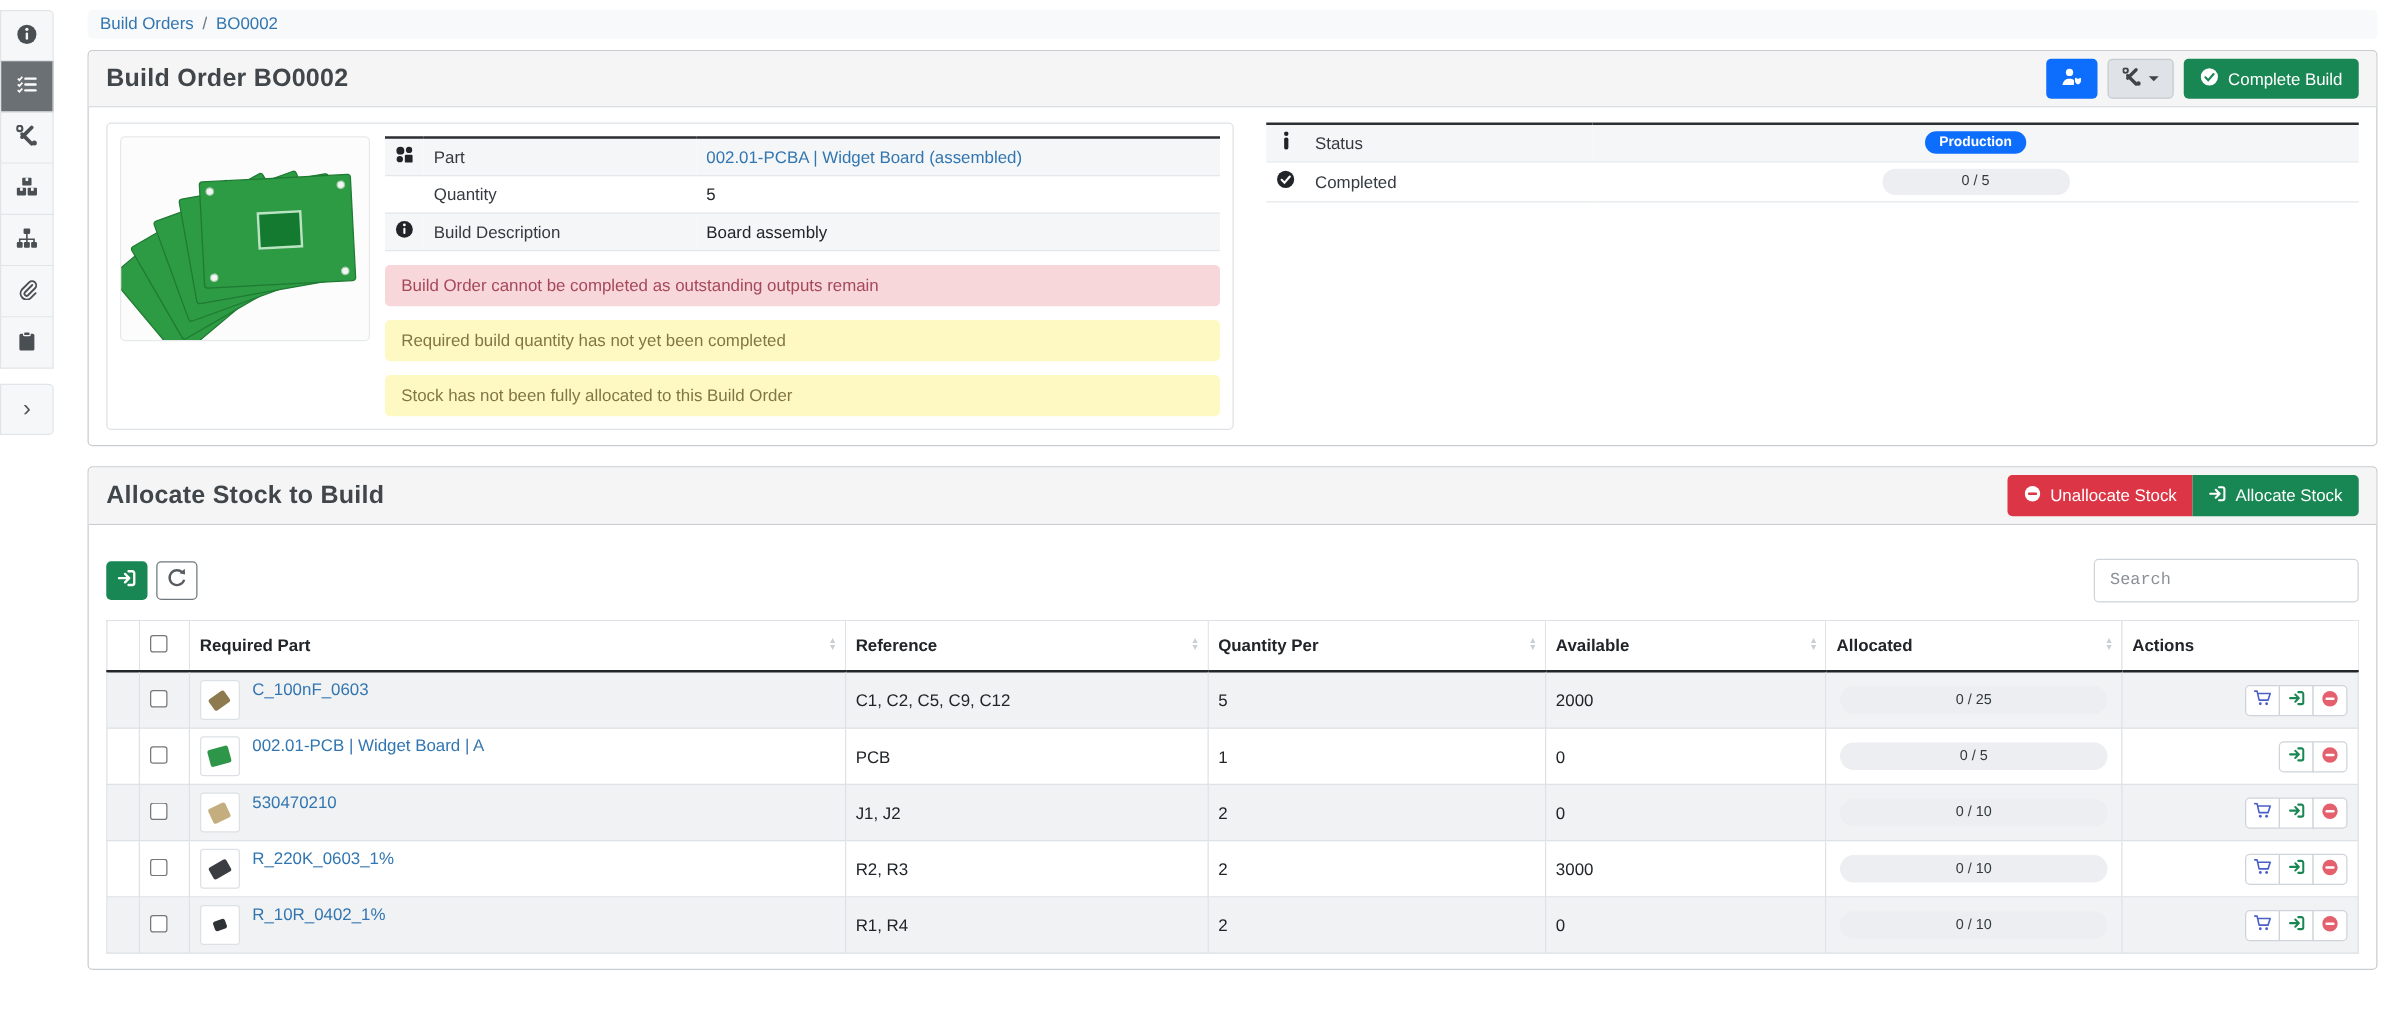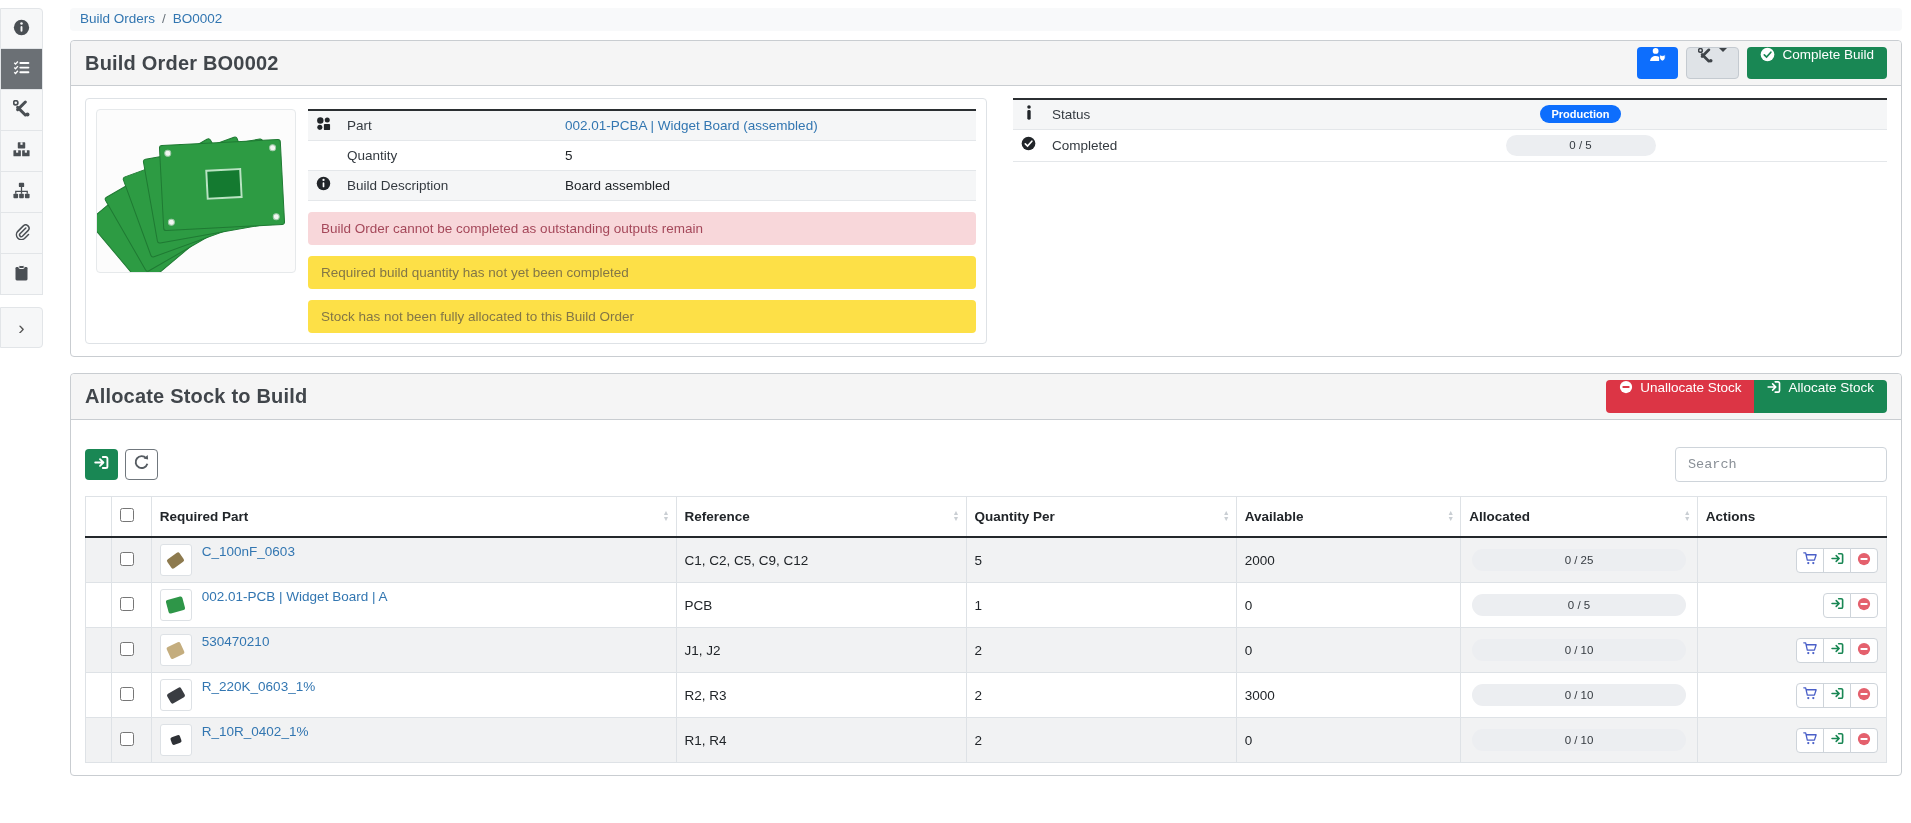--- a/index.html
+++ b/index.html
@@ -16,21 +16,21 @@
 .main{position:absolute;left:70px;top:8px;width:1832px}
 .breadcrumb{background:#f8f9fa;border-radius:4px;padding:3px 10px 5px;margin-bottom:9px}
 .breadcrumb a{color:#3276b1}
 .breadcrumb .sep{color:#6c757d;margin:0 7px}
 .panel{border:1px solid #c9cdd1;border-radius:4px;background:#fff;margin-bottom:16px}
 .panel-hd{background:#f5f5f5;border-bottom:1px solid #c9cdd1;border-radius:4px 4px 0 0;padding:6px 14px;display:flex;align-items:center;min-height:45px}
 .panel-title{font-size:20px;font-weight:600;color:#41464b;letter-spacing:.2px}
 .hd-actions{margin-left:auto;display:flex;align-items:center;gap:8px}
 .panel-body{padding:12px 14px}
 
-.btn{display:inline-flex;align-items:flex-start;gap:7px;border:none;border-radius:4px;font-size:13.5px;cursor:pointer;font-family:inherit}
+.btn{display:inline-flex;align-items:center;gap:7px;border:none;border-radius:4px;font-size:13.5px;cursor:pointer;font-family:inherit}
 .btn-primary-sq{background:#0d6efd;width:41px;height:32px;justify-content:center}
 .btn-tool{background:#dfe3e7;border:1px solid #c4cad0;width:53px;height:32px;justify-content:center;gap:6px;color:#3f4449}
 .caret{width:0;height:0;border-left:4px solid transparent;border-right:4px solid transparent;border-top:4px solid #3f4449}
 .btn-success{background:#198754;color:#fff;height:32px;padding:0 13px}
 .btn-danger{background:#dc3545;color:#fff;height:33px;padding:0 13px}
 .grp{display:inline-flex}
 .grp .btn-danger{border-radius:4px 0 0 4px}
 .grp .btn-success{border-radius:0 4px 4px 0;height:33px}
 
 .details-flex{display:flex;align-items:flex-start}
@@ -43,21 +43,21 @@
 table.kv{width:100%;border-collapse:collapse;border-top:2px solid #2b2f32}
 .kv td{padding:5px 8px;height:30px;border-bottom:1px solid #e4e7ea;vertical-align:middle}
 .kv tr:nth-child(odd){background:#f5f6f7}
 .kv .ic{width:30px;text-align:center;color:#212529}
 .kv .lbl{width:218px;color:#343a40}
 .kv a{color:#3276b1}
 .kv2 .lbl{width:230px}
 .kv2 .val{text-align:center}
 .alert{border-radius:4px;padding:9px 13px;margin-top:11px}
 .alert-danger{background:#f8d7da;color:#a5485a}
-.alert-warning{background:#fde047;color:#837646}
+.alert-warning{background:#fef9c3;color:#837646}
 .status-col{flex:1;margin-left:26px}
 .badge{display:inline-block;background:#0d6efd;color:#fff;font-size:11px;font-weight:700;padding:3px 11px;border-radius:10px}
 .pill{display:inline-block;background:#eceef1;border-radius:11px;font-size:11.5px;color:#343a40;line-height:21px;min-width:150px;text-align:center}
 
 .alloc-alert{margin-top:0}
 .tbar{display:flex;align-items:center;margin-top:15px}
 .sq-success{width:33px;height:31px;background:#198754;border:none;border-radius:4px;display:inline-flex;align-items:center;justify-content:center;cursor:pointer}
 .sq-refresh{width:33px;height:31px;background:#fff;border:1px solid #70777d;border-radius:4px;margin-left:7px;display:inline-flex;align-items:center;justify-content:center;color:#565c62;cursor:pointer}
 .search{margin-left:auto;width:212px;height:35px;border:1px solid #ced4da;border-radius:4px;padding:0 12px;font-size:13.5px;color:#495057;font-family:Liberation Mono, monospace}
 .search::placeholder{color:#8a9097}
@@ -240,21 +240,21 @@
               </tr>
               <tr>
                 <td class="ic">
                   <svg width="15" height="15" viewBox="0 0 16 16">
                         <circle cx="8" cy="8" r="7.2" fill="#212529"></circle>
                         <rect x="7.1" y="6.6" width="1.8" height="5.4" rx=".9" fill="#fff"></rect>
                         <circle cx="8" cy="4.2" r="1.2" fill="#fff"></circle>
                       </svg>
                 </td>
                 <td class="lbl">Build Description</td>
-                <td>Board assembled</td>
+                <td>Board assembly</td>
               </tr>
             </tbody>
               </table>
             <div class="alert alert-danger">Build Order cannot be completed as outstanding outputs remain</div>
             <div class="alert alert-warning">Required build quantity has not yet been completed</div>
             <div class="alert alert-warning">Stock has not been fully allocated to this Build Order</div>
           </div>
         </div>
 
         <div class="status-col">

